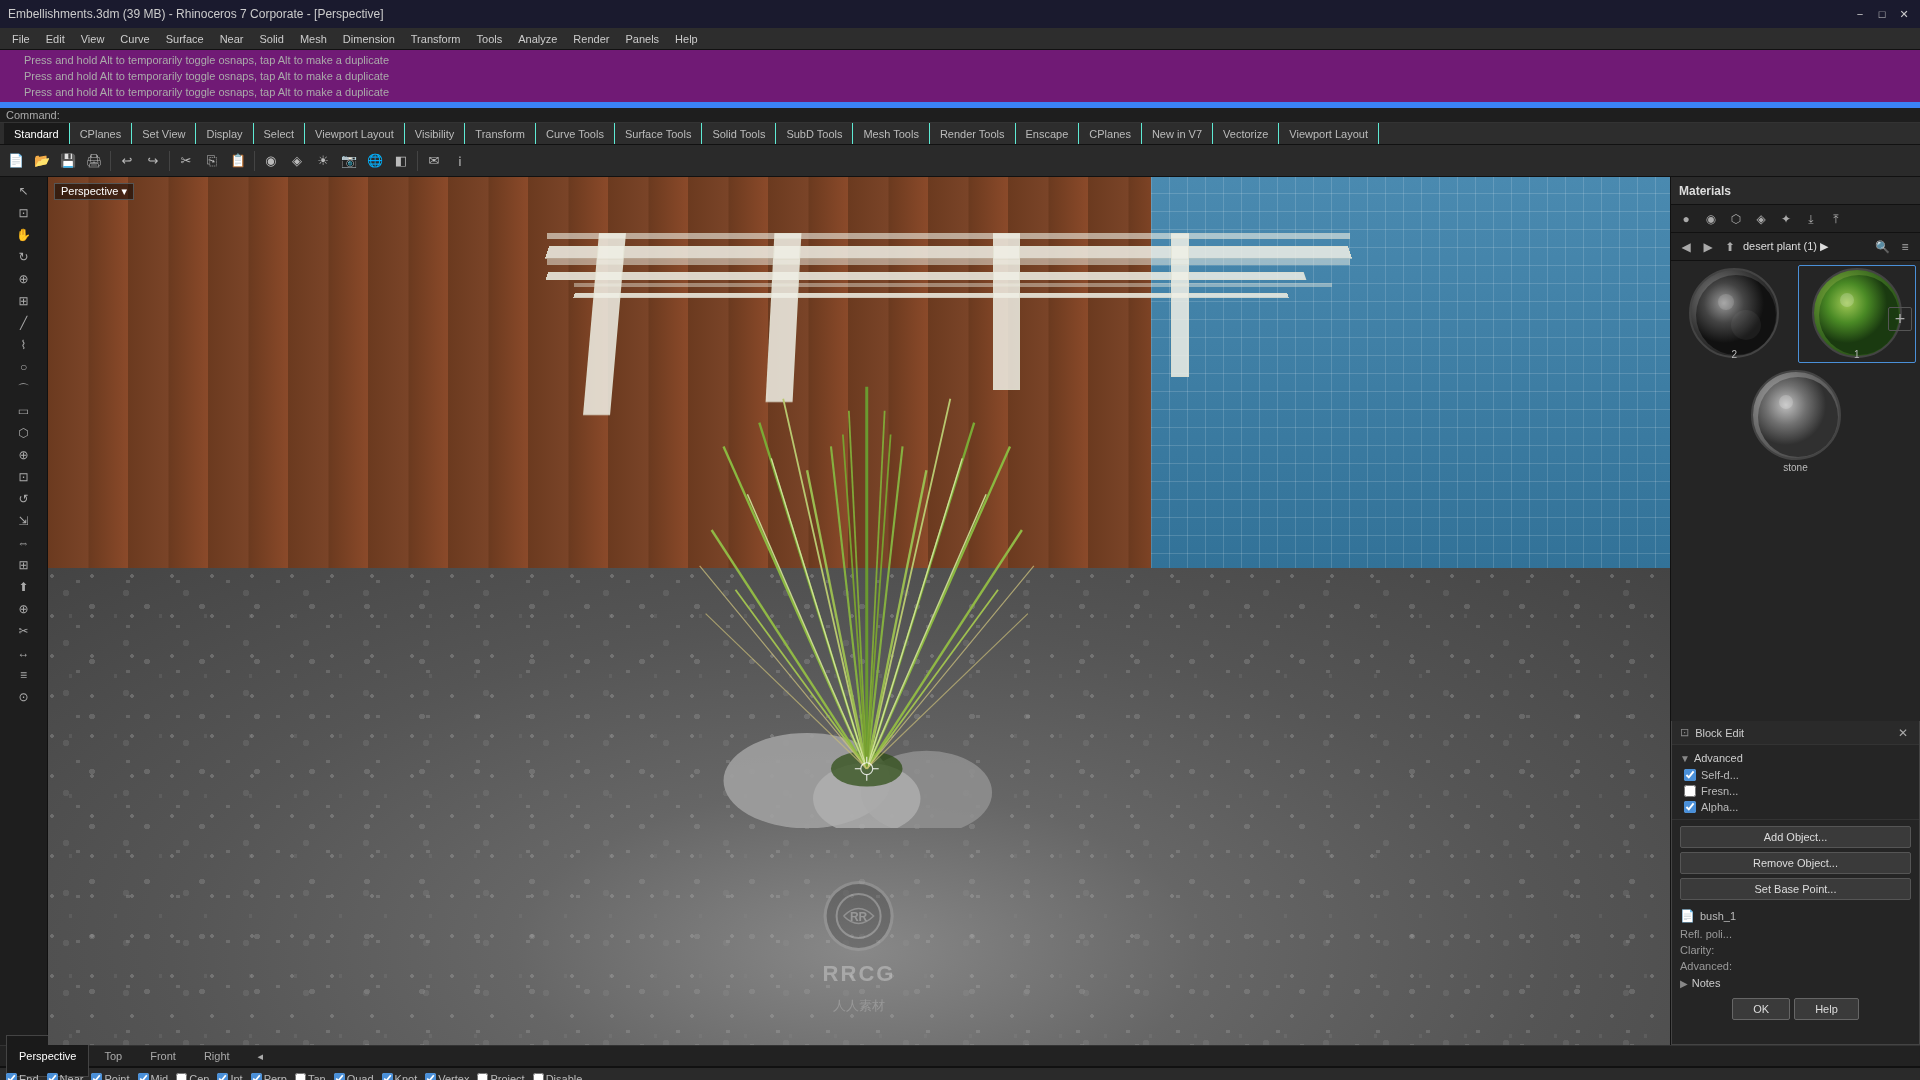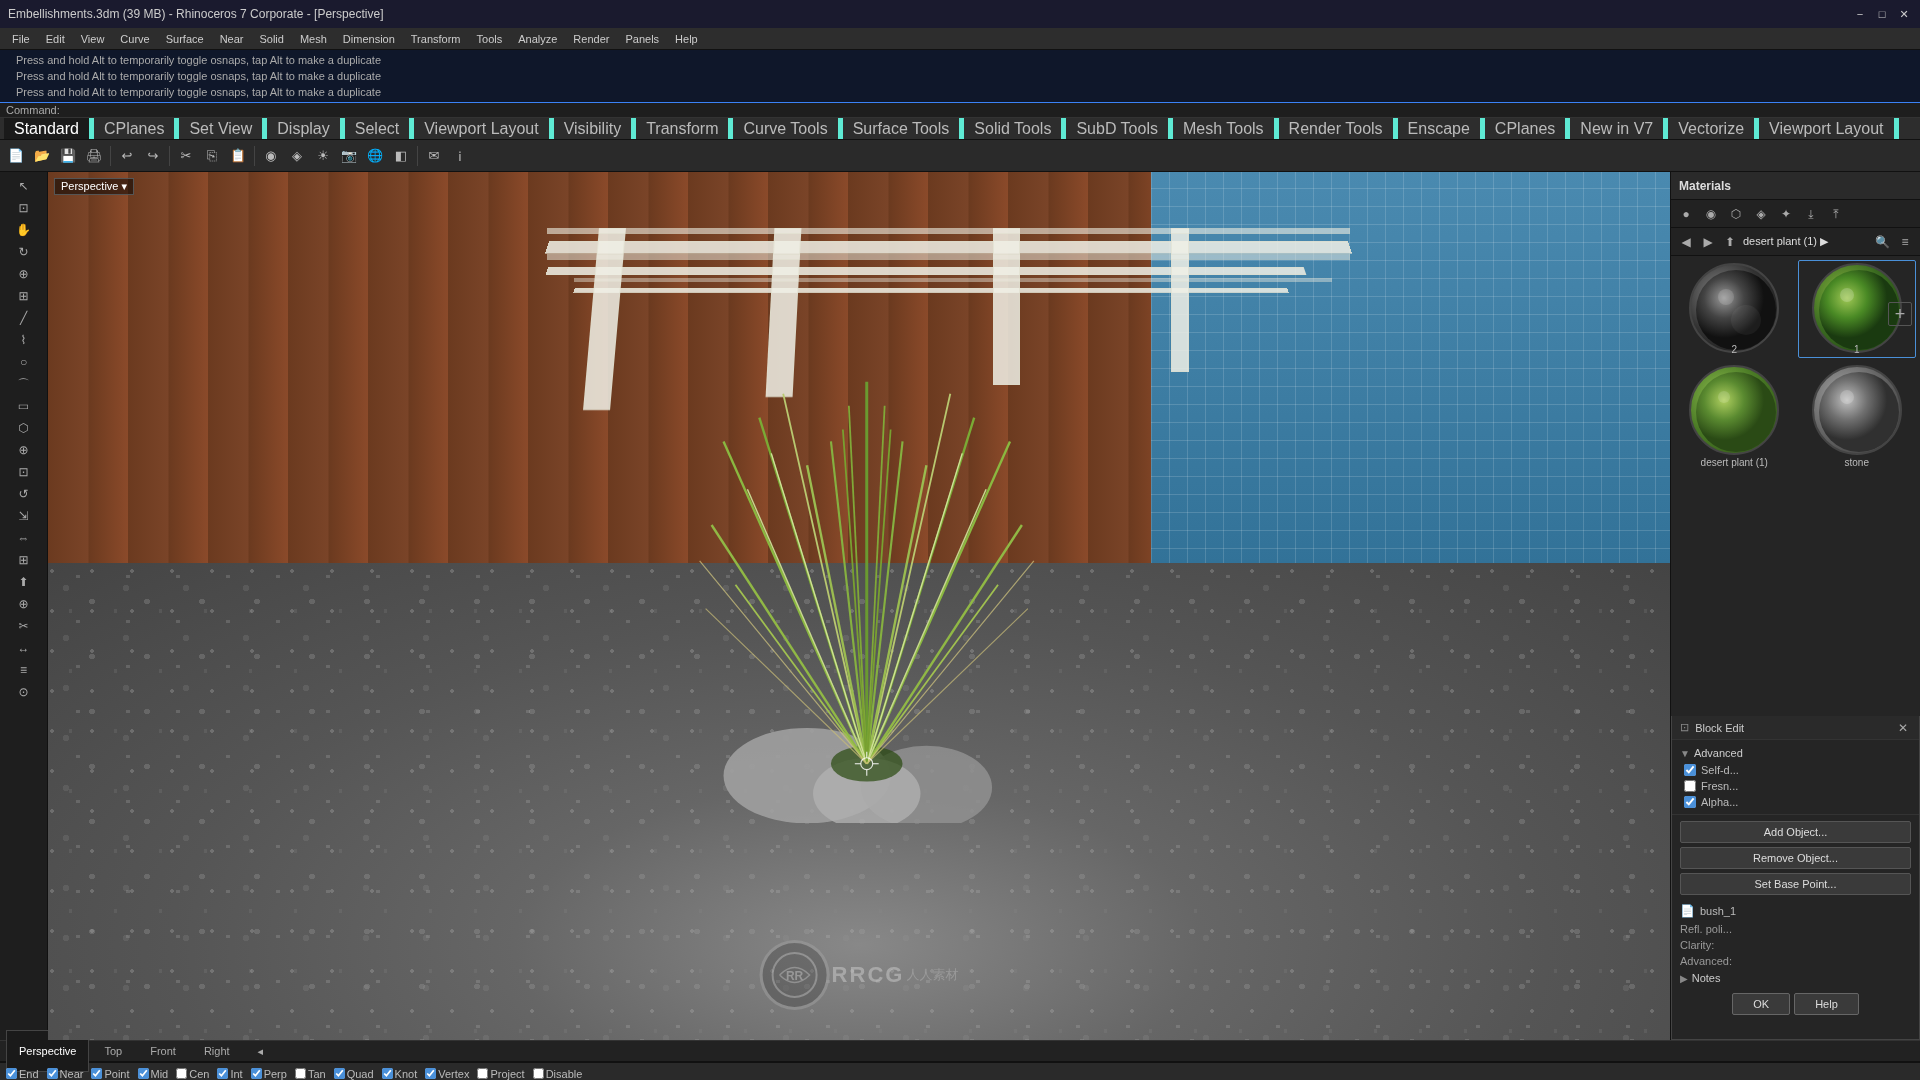--- a/index.html
+++ b/index.html
@@ -35,25 +35,25 @@
     .menu-item {
       padding: 2px 8px;
       cursor: pointer;
       color: #ccc;
       font-size: 11px;
       white-space: nowrap;
     }
 
     
     #info-bar {
-      background: #0f172a;
-      padding: 2px 16px;
+      background: #701a75;
+      padding: 2px 24px;
       font-size: 11px;
       color: #aaa;
-      border-bottom: 1px solid #3b82f6;
+      border-bottom: 6px solid #3b82f6;
     }
     #info-bar div { line-height: 16px; }
     #command-bar {
       background: #1e1e1e;
       padding: 1px 6px;
       display: flex;
       align-items: center;
       border-bottom: 1px solid #333;
     }
     #command-bar label { color: #aaa; font-size: 11px; margin-right: 4px; }
@@ -74,22 +74,22 @@
       align-items: center;
       padding: 0 4px;
       border-bottom: 1px solid #111;
       overflow-x: auto;
       white-space: nowrap;
     }
     .tb-tab {
       padding: 2px 10px;
       cursor: pointer;
       color: #bbb;
-      font-size: 16px;
-      border-right: 5px solid #5eead4;
+      font-size: 11px;
+      border-right: 1px solid #5eead4;
       height: 100%;
       display: flex;
       align-items: center;
     }
     .tb-tab.active { background: #1a1a1a; color: #fff; }
 
     
     #icon-toolbar {
       height: 32px;
       background: #2a2a2a;
@@ -520,23 +520,23 @@
 
     
     #watermark {
       position: absolute;
       bottom: 30px;
       left: 50%;
       transform: translateX(-50%);
       opacity: 0.6;
       z-index: 5;
       display: flex;
-      flex-direction: row;
-      align-items: center;
-      gap: 2px;
+      flex-direction: column;
+      align-items: center;
+      gap: 10px;
     }
     .watermark-logo {
       width: 70px;
       height: 70px;
       border-radius: 50%;
       border: 3px solid rgba(200,200,200,0.6);
       display: flex;
       align-items: center;
       justify-content: center;
       background: rgba(0,0,0,0.3);
@@ -843,36 +843,20 @@
               <circle cx="33" cy="30" r="7" fill="rgba(255,255,255,0.2)"></circle>
             </svg>
           </div>
           <span class="mat-thumb-num">1</span>
           <span class="mat-label"></span>
         </div>
       </div>
 
       <div class="mat-row" style="position:relative;">
         <div class="mat-cell">
-          <div class="mat-thumb sphere-green2">
-            <svg width="90" height="90" viewBox="0 0 90 90">
-              <circle cx="45" cy="45" r="40" fill="url(#green2-grad)"></circle>
-              <defs>
-                <radialGradient id="green2-grad" cx="35%" cy="35%">
-                  <stop offset="0%" stop-color="#b0d060"></stop>
-                  <stop offset="50%" stop-color="#5a8a30"></stop>
-                  <stop offset="100%" stop-color="#2a4a15"></stop>
-                </radialGradient>
-              </defs>
-              <circle cx="33" cy="30" r="6" fill="rgba(255,255,255,0.15)"></circle>
-            </svg>
-          </div>
-          <span class="mat-label">desert plant (1)</span>
-        </div>
-        <div class="mat-cell">
           <div class="mat-thumb sphere-gray">
             <svg width="90" height="90" viewBox="0 0 90 90">
               <circle cx="45" cy="45" r="40" fill="url(#gray-grad)"></circle>
               <defs>
                 <radialGradient id="gray-grad" cx="35%" cy="35%">
                   <stop offset="0%" stop-color="#c0c0c0"></stop>
                   <stop offset="50%" stop-color="#707070"></stop>
                   <stop offset="100%" stop-color="#303030"></stop>
                 </radialGradient>
               </defs>

